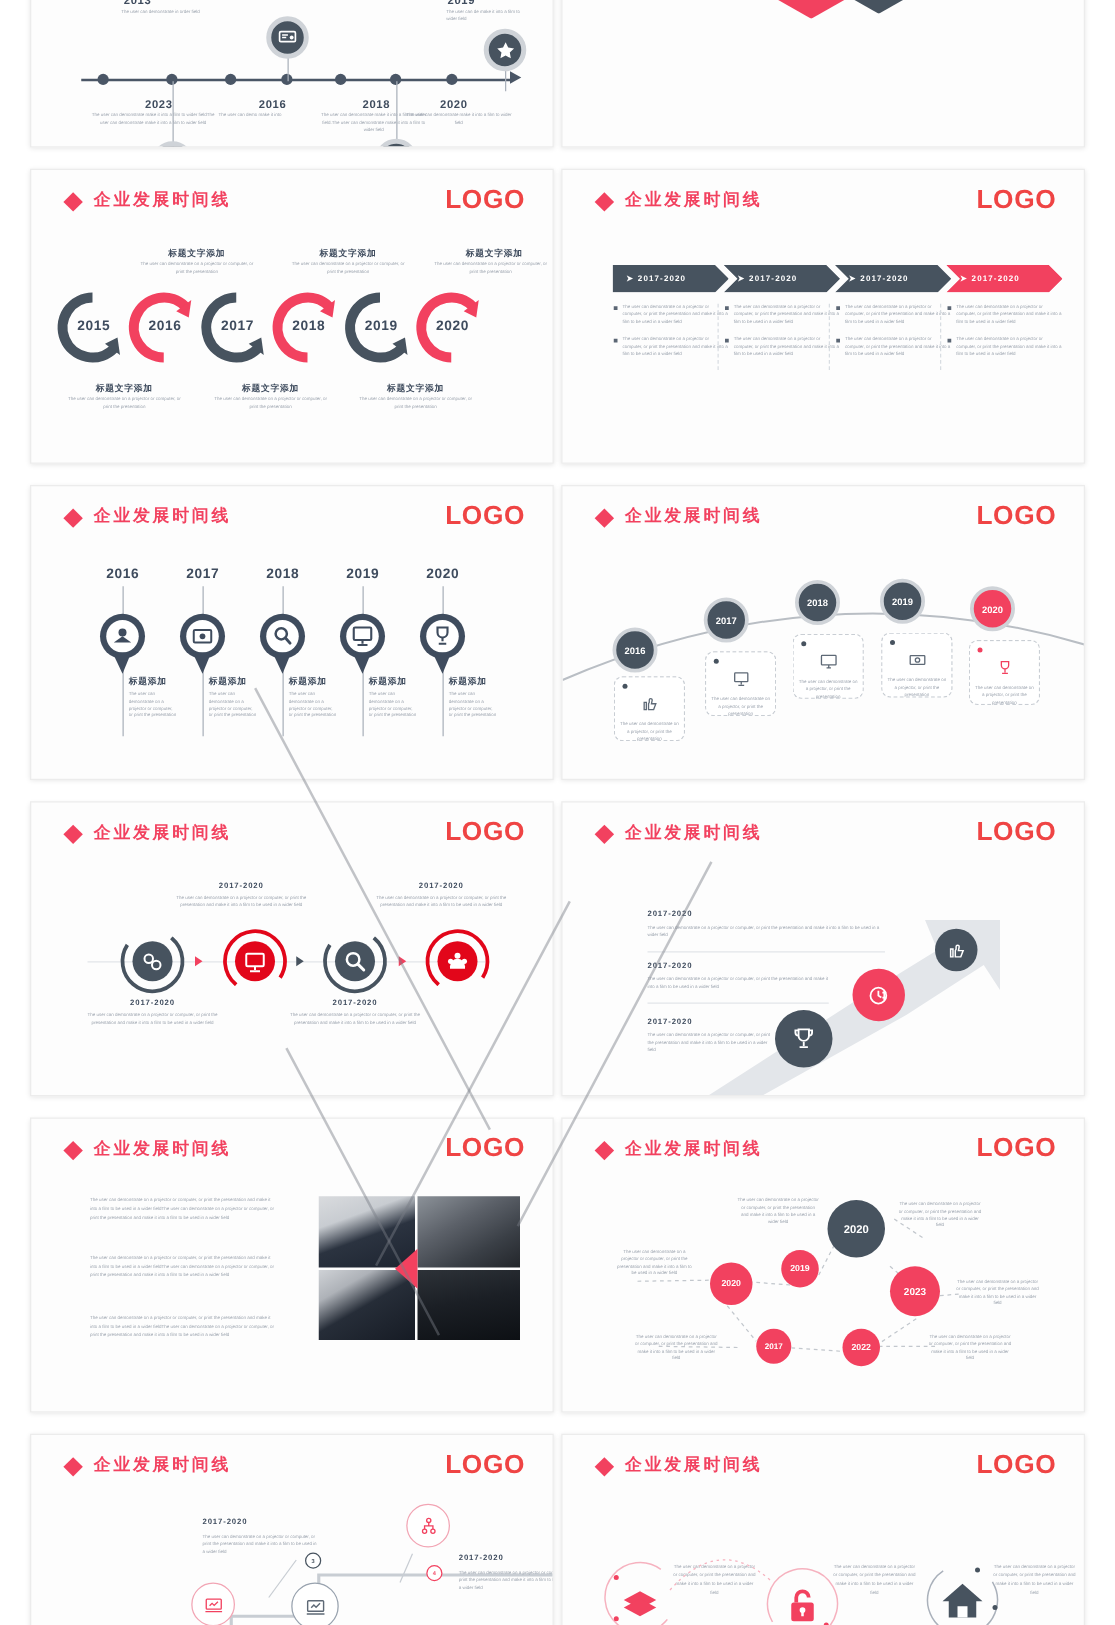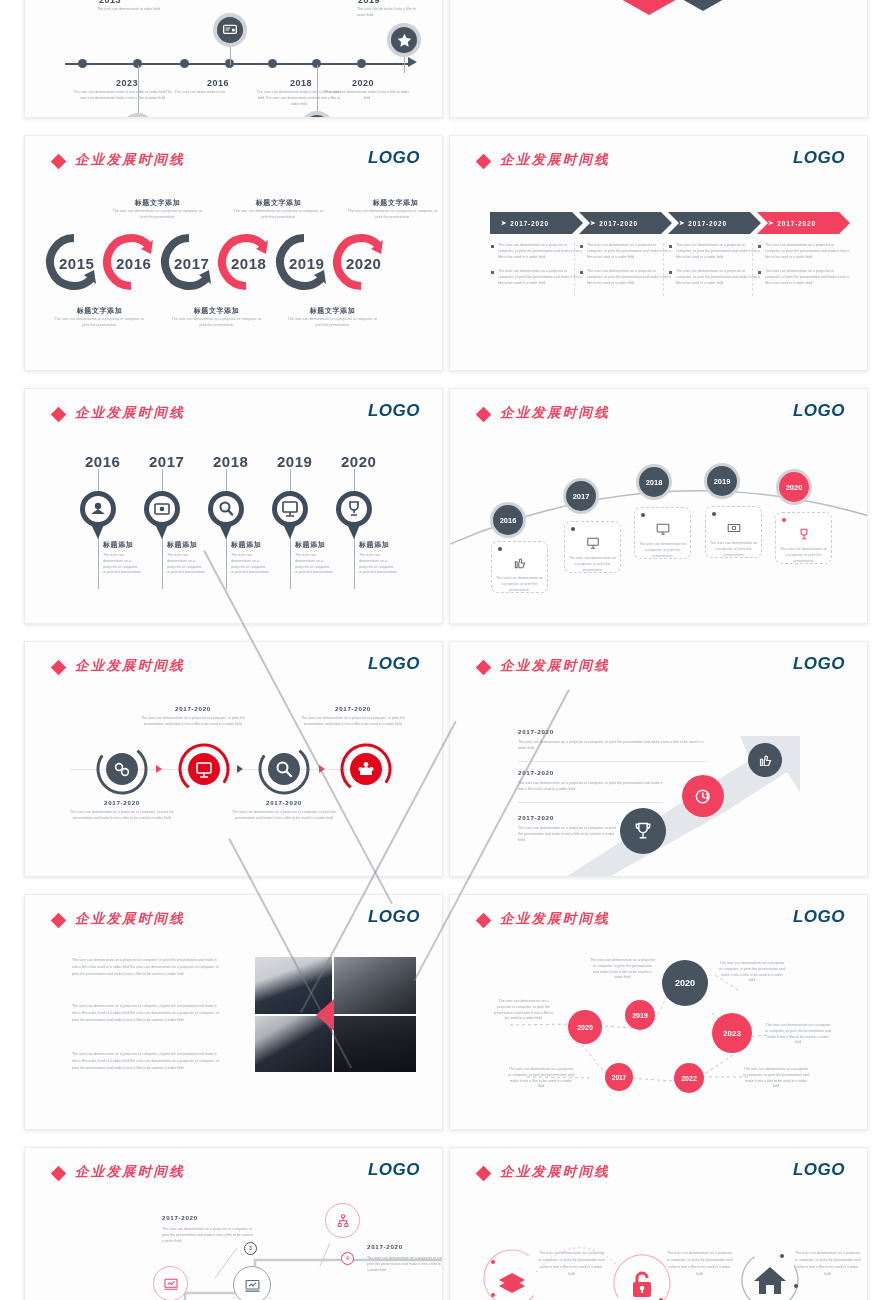--- a/index.html
+++ b/index.html
@@ -17,42 +17,42 @@
   .slide {
     position: absolute;
     background: #fdfdfd;
     border: 1px solid #ececec;
     box-shadow: 0 1px 4px rgba(0,0,0,0.10);
     overflow: hidden;
   }
   .slide-inner { position: absolute; inset: 0; }
 
   
-  .hdr { position: absolute; top: 16px; left: 28px; right: 22px; height: 24px; font-style: italic; }
+  .hdr { position: absolute; top: 16px; left: 28px; right: 22px; height: 24px; }
   .diamond {
     position: absolute; left: 0; top: 4px;
     width: 11px; height: 11px; background: #f2415f;
     transform: rotate(45deg);
   }
   .hdr-title {
     position: absolute; left: 22px; top: -1px;
     font-size: 13.5px; font-weight: bold; color: #f2415f;
     letter-spacing: 2.2px; white-space: nowrap;
     font-family: "DejaVu Sans", sans-serif;
   }
   .hdr-logo {
     position: absolute; right: 0; top: -4px;
-    font-size: 17px; font-weight: bold; color: #0c4a6e;
+    font-size: 21px; font-weight: bold; color: #ef4444;
     letter-spacing: 0.5px;
   }
 
   
   .ttl-cn { font-size: 7px; font-weight: bold; color: #3f4c5e; font-family:"DejaVu Sans",sans-serif; letter-spacing:.6px;}
   .body-en { font-size: 3.6px; color: #9aa2ad; line-height: 1.62; }
-  .yr-lbl { font-size: 15px; font-weight: bold; color: #3f4c5e; letter-spacing: .5px; }
+  .yr-lbl { font-size: 11px; font-weight: bold; color: #3f4c5e; letter-spacing: .5px; }
   .rng-lbl { font-size: 6.2px; font-weight: bold; color: #3f4c5e; letter-spacing: .7px; }
   .center { text-align: center; }
 
   
   .axis-line { position:absolute; height:2px; background:#4a5666; }
   .axis-dot { position:absolute; width:9px; height:9px; border-radius:50%; background:#4a5666; }
   .stem { position:absolute; width:1px; background:#aab1bb; }
   .ic-ring {
     position:absolute; border-radius:50%; background:#47535f;
     border:4px solid #cfd3d8; display:flex; align-items:center;

